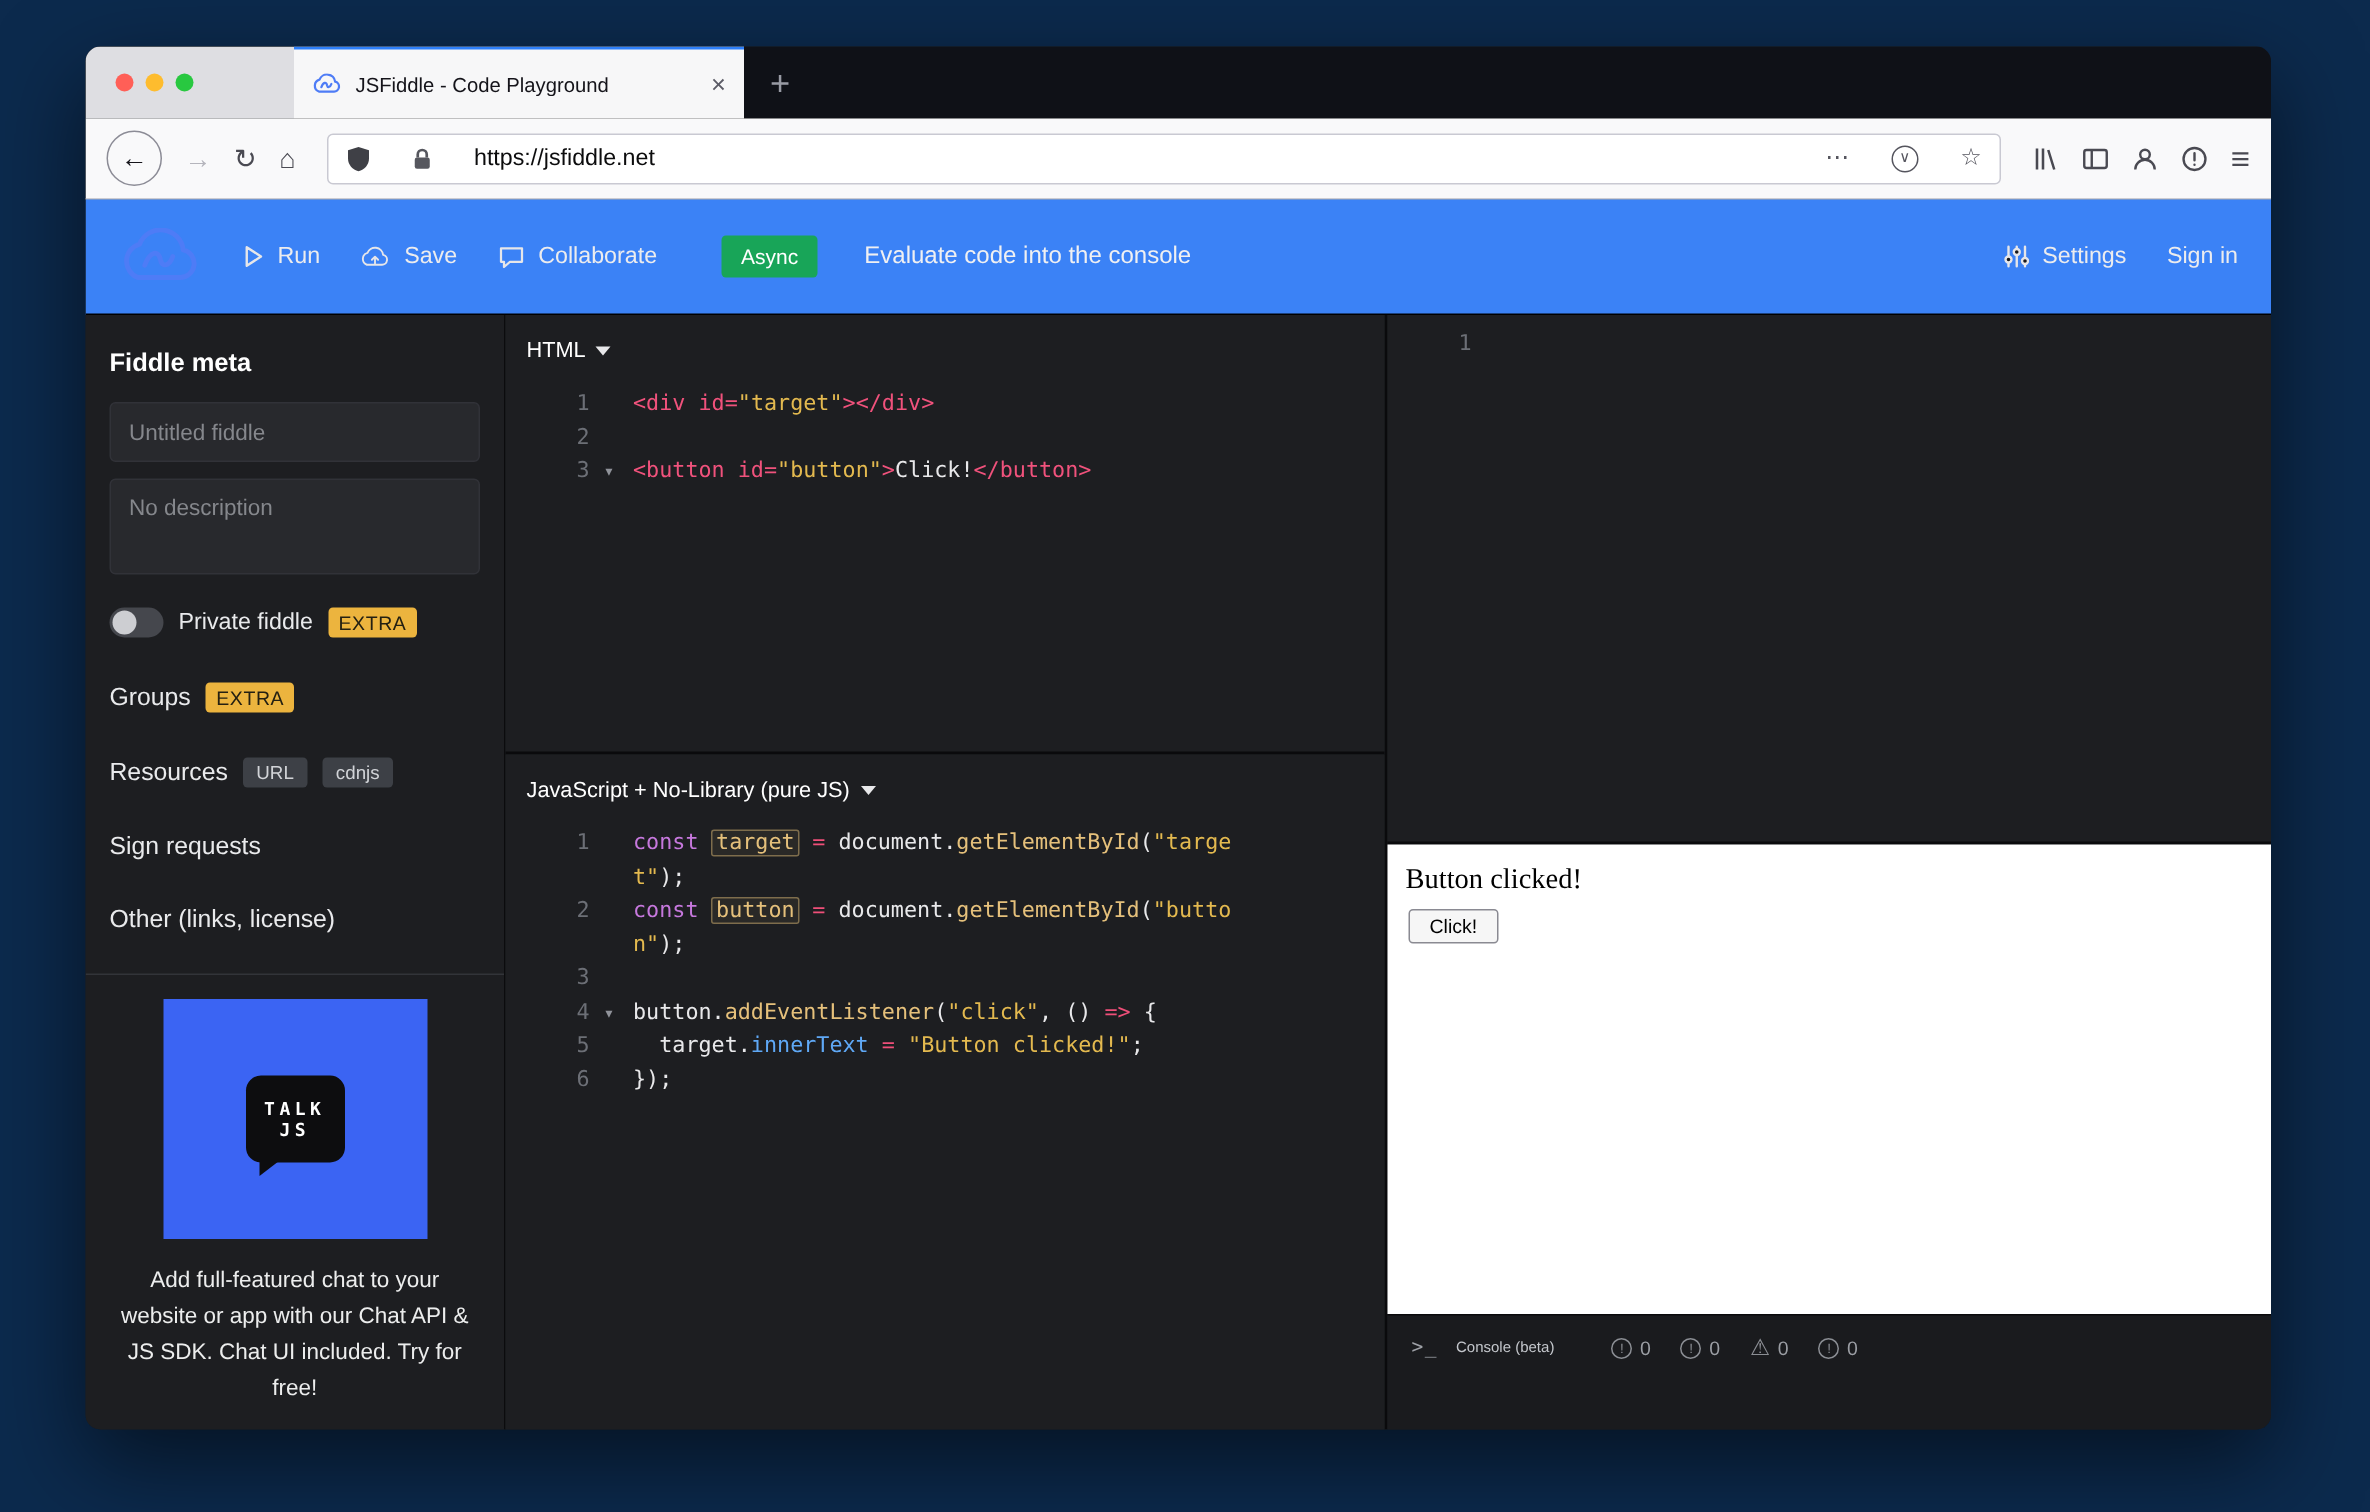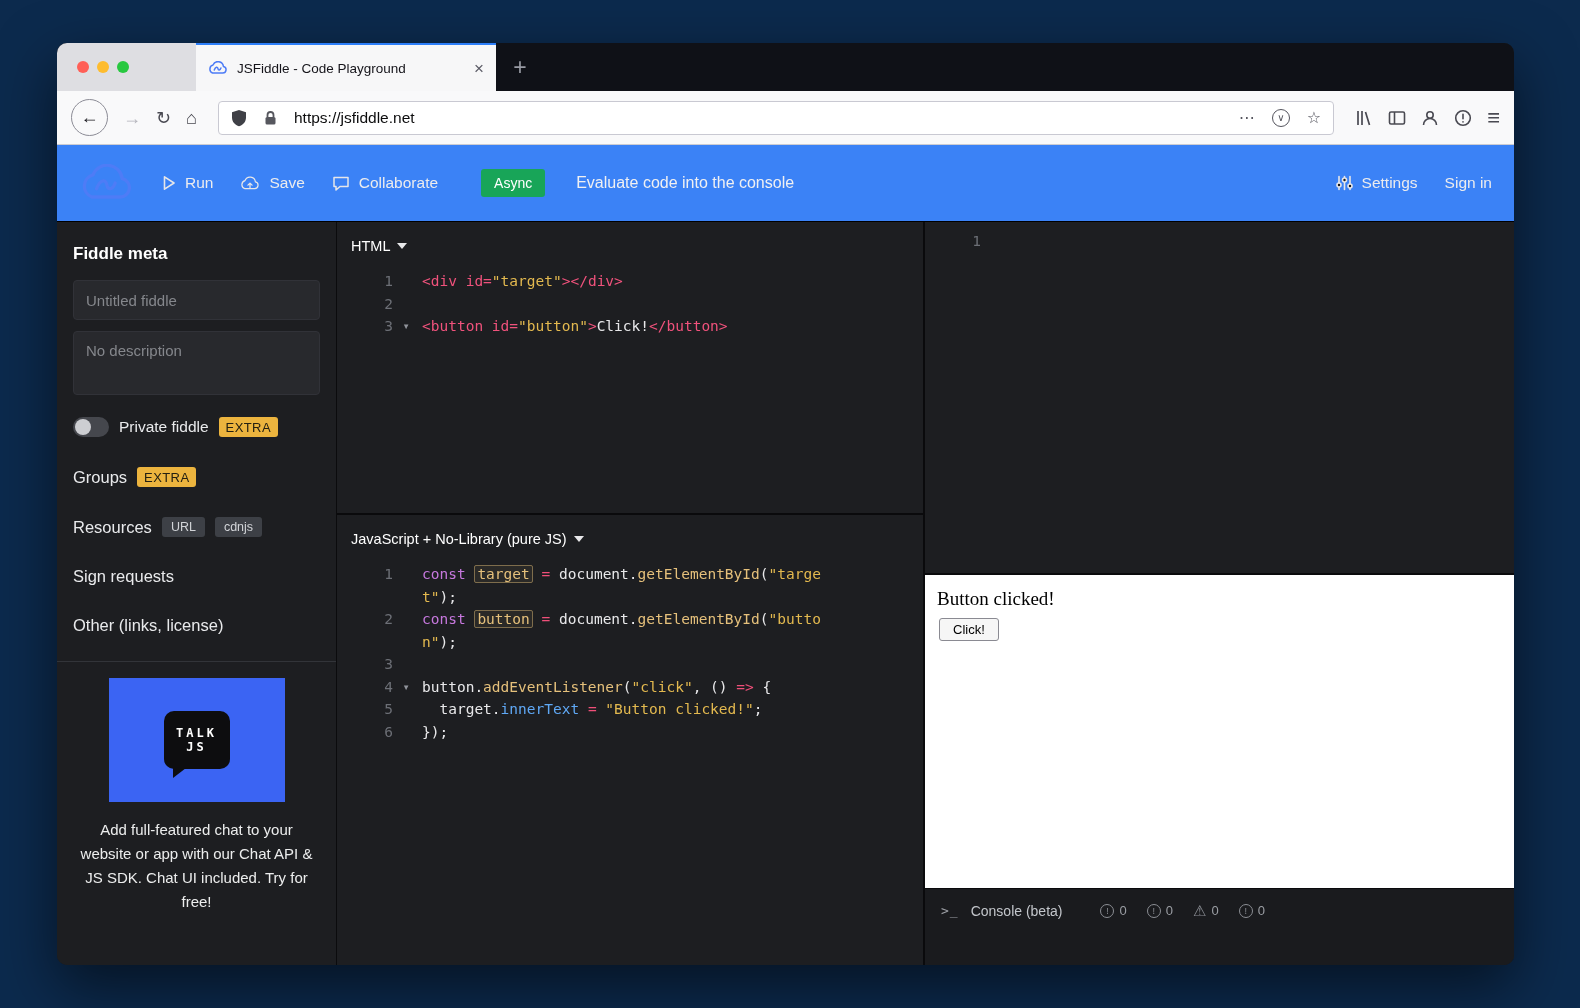--- a/index.html
+++ b/index.html
@@ -3,21 +3,21 @@
 <meta charset="utf-8">
 <style>
   * { box-sizing: border-box; }
   html,body { margin:0; padding:0; }
   body {
     width:1580px; height:1008px; overflow:hidden;
     font-family:"Liberation Sans","DejaVu Sans",sans-serif;
   }
   .stage { position:relative; width:1580px; height:1008px; background:#0c2a4d; }
   .window {
-    position:absolute; left:57px; top:43px; width:1457px; height:922px;
+    position:absolute; left:57px; top:31px; width:1457px; height:922px;
     border-radius:10px; overflow:hidden; background:#1d1e21;
     box-shadow:0 22px 60px rgba(0,0,0,.55);
     display:flex; flex-direction:column;
   }
 
   
   .tabbar { height:48px; flex:0 0 48px; background:#0f1117; display:flex; align-items:stretch; }
   .traffic { width:139px; background:#dedee2; display:flex; align-items:center; gap:8px; padding-left:20px; }
   .tl { width:12px; height:12px; border-radius:50%; display:inline-block; }
   .tab { width:300px; background:#f7f7f8; border-top:2px solid var(--tab-accent,#2d7ff9);
@@ -30,21 +30,21 @@
   
   .navbar { height:54px; flex:0 0 54px; background:#f9f9fa; border-bottom:1px solid #ccccd2;
             display:flex; align-items:center; padding:0 14px; gap:15px; }
   .nav-btn-back { width:37px; height:37px; border-radius:50%; border:1px solid #8c8c96;
                   display:flex; align-items:center; justify-content:center;
                   font-size:18px; color:#15141a; background:#f9f9fa; }
   .nav-ic { font-size:18px; color:#4a4a52; line-height:1; }
   .nav-ic.disabled { color:#b5b5bc; }
   .nav-ic.svgic { display:flex; align-items:center; }
   .urlbar { flex:1; height:34px; border:1px solid #c9c9d2; border-radius:4px; background:#fff;
-            display:flex; align-items:center; gap:17px; padding:0 12px; margin:0 6px; }
+            display:flex; align-items:center; gap:28px; padding:0 12px; margin:0 6px; }
   .url-text { color:#0c0c0d; font-size:15.5px; }
   .url-spacer { flex:1; }
   .url-ic { color:#55555e; font-size:16px; line-height:1; }
   .pocket { width:18px; height:18px; border-radius:50%; border:1.5px solid #55555e; color:#55555e;
             font-size:10px; display:flex; align-items:center; justify-content:center; }
   .menu-glyph { font-size:22px; color:#4a4a52; }
 
   
   .appbar { height:77px; flex:0 0 77px; background:#3b82f6; border-bottom:1px solid #000;
             display:flex; align-items:center; gap:27px; padding:0 22px; color:#ececee; }
@@ -73,21 +73,21 @@
   .toggle { width:36px; height:20px; border-radius:10px; background:#45474d; position:relative; flex:0 0 36px; }
   .knob { position:absolute; left:2px; top:2px; width:16px; height:16px; border-radius:50%; background:#cdced2; }
   .lab { font-size:15.5px; color:#e9eaec; }
   .lab.big { font-size:16.5px; }
   .extra { background:var(--extra-badge,#ecb43e); color:#242012; font-size:13px; font-weight:400;
            padding:2.5px 7px; border-radius:3px; letter-spacing:.4px; }
   .nav-row { margin-top:30px; }
   .chip { background:#3d4046; color:#d2d4d8; font-size:12.5px; padding:3px 9px; border-radius:3px; }
   .divider { border-top:1px solid #323439; margin:26px -16px 0; }
   .ad { padding-top:16px; text-align:center; }
-  .ad-box { width:176px; height:124px; background:var(--ad-blue,#3b64f3); margin:0 auto;
+  .ad-box { width:176px; height:160px; background:var(--ad-blue,#3b64f3); margin:0 auto;
             display:flex; align-items:center; justify-content:center; }
   .bubble { width:66px; height:58px; background:#0d0d0f; border-radius:10px; color:#fff;
             display:flex; flex-direction:column; align-items:center; justify-content:center;
             font-family:"DejaVu Sans Mono",monospace; font-weight:700; font-size:12px;
             letter-spacing:3px; position:relative; }
   .bubble:after { content:""; position:absolute; left:9px; bottom:-9px;
                   border-top:10px solid #0d0d0f; border-right:13px solid transparent; }
   .ad-text { font-size:15px; color:#eceded; line-height:1.6; margin:16px auto 0; max-width:252px; }
 
   
@@ -117,21 +117,21 @@
               border-radius:2px; padding:0 2px; }
 
   
   .result { height:313px; flex:0 0 313px; background:#fff; padding:13px 12px; }
   .result-text { font-family:"Liberation Serif","DejaVu Serif",serif; font-size:19px; color:#000; }
   .result-btn { margin-top:8px; margin-left:2px; font-family:"Liberation Sans",sans-serif; font-size:13px;
                 color:#000; background:#f6f6f6; border:1px solid #8a8a92; border-radius:3px; padding:3px 13px; }
   .consolebar { height:44px; flex:0 0 44px; background:#1a1b1e; border-top:1px solid #0a0a0c;
                 display:flex; align-items:center; padding:0 16px; gap:12px; }
   .term { font-family:"DejaVu Sans Mono",monospace; color:#9ea1a7; font-size:13px; letter-spacing:1px; }
-  .console-label { color:#c3c6cb; font-size:14px; }
+  .console-label { color:#c3c6cb; font-size:10px; }
   .badges { display:flex; gap:20px; margin-left:26px; color:#8b8e94; }
   .badge { display:inline-flex; align-items:center; gap:5px; font-size:13px; }
   .badge-icon.circ { width:14px; height:14px; border:1.5px solid currentColor; border-radius:50%;
                      font-size:9px; display:inline-flex; align-items:center; justify-content:center; }
   .badge-icon.tri { font-size:15px; line-height:1; }
   .badge-count { color:#9b9ea4; }
   .right-filler { flex:1; background:#1a1b1e; }
   svg { display:block; }
 </style>
 </head>

